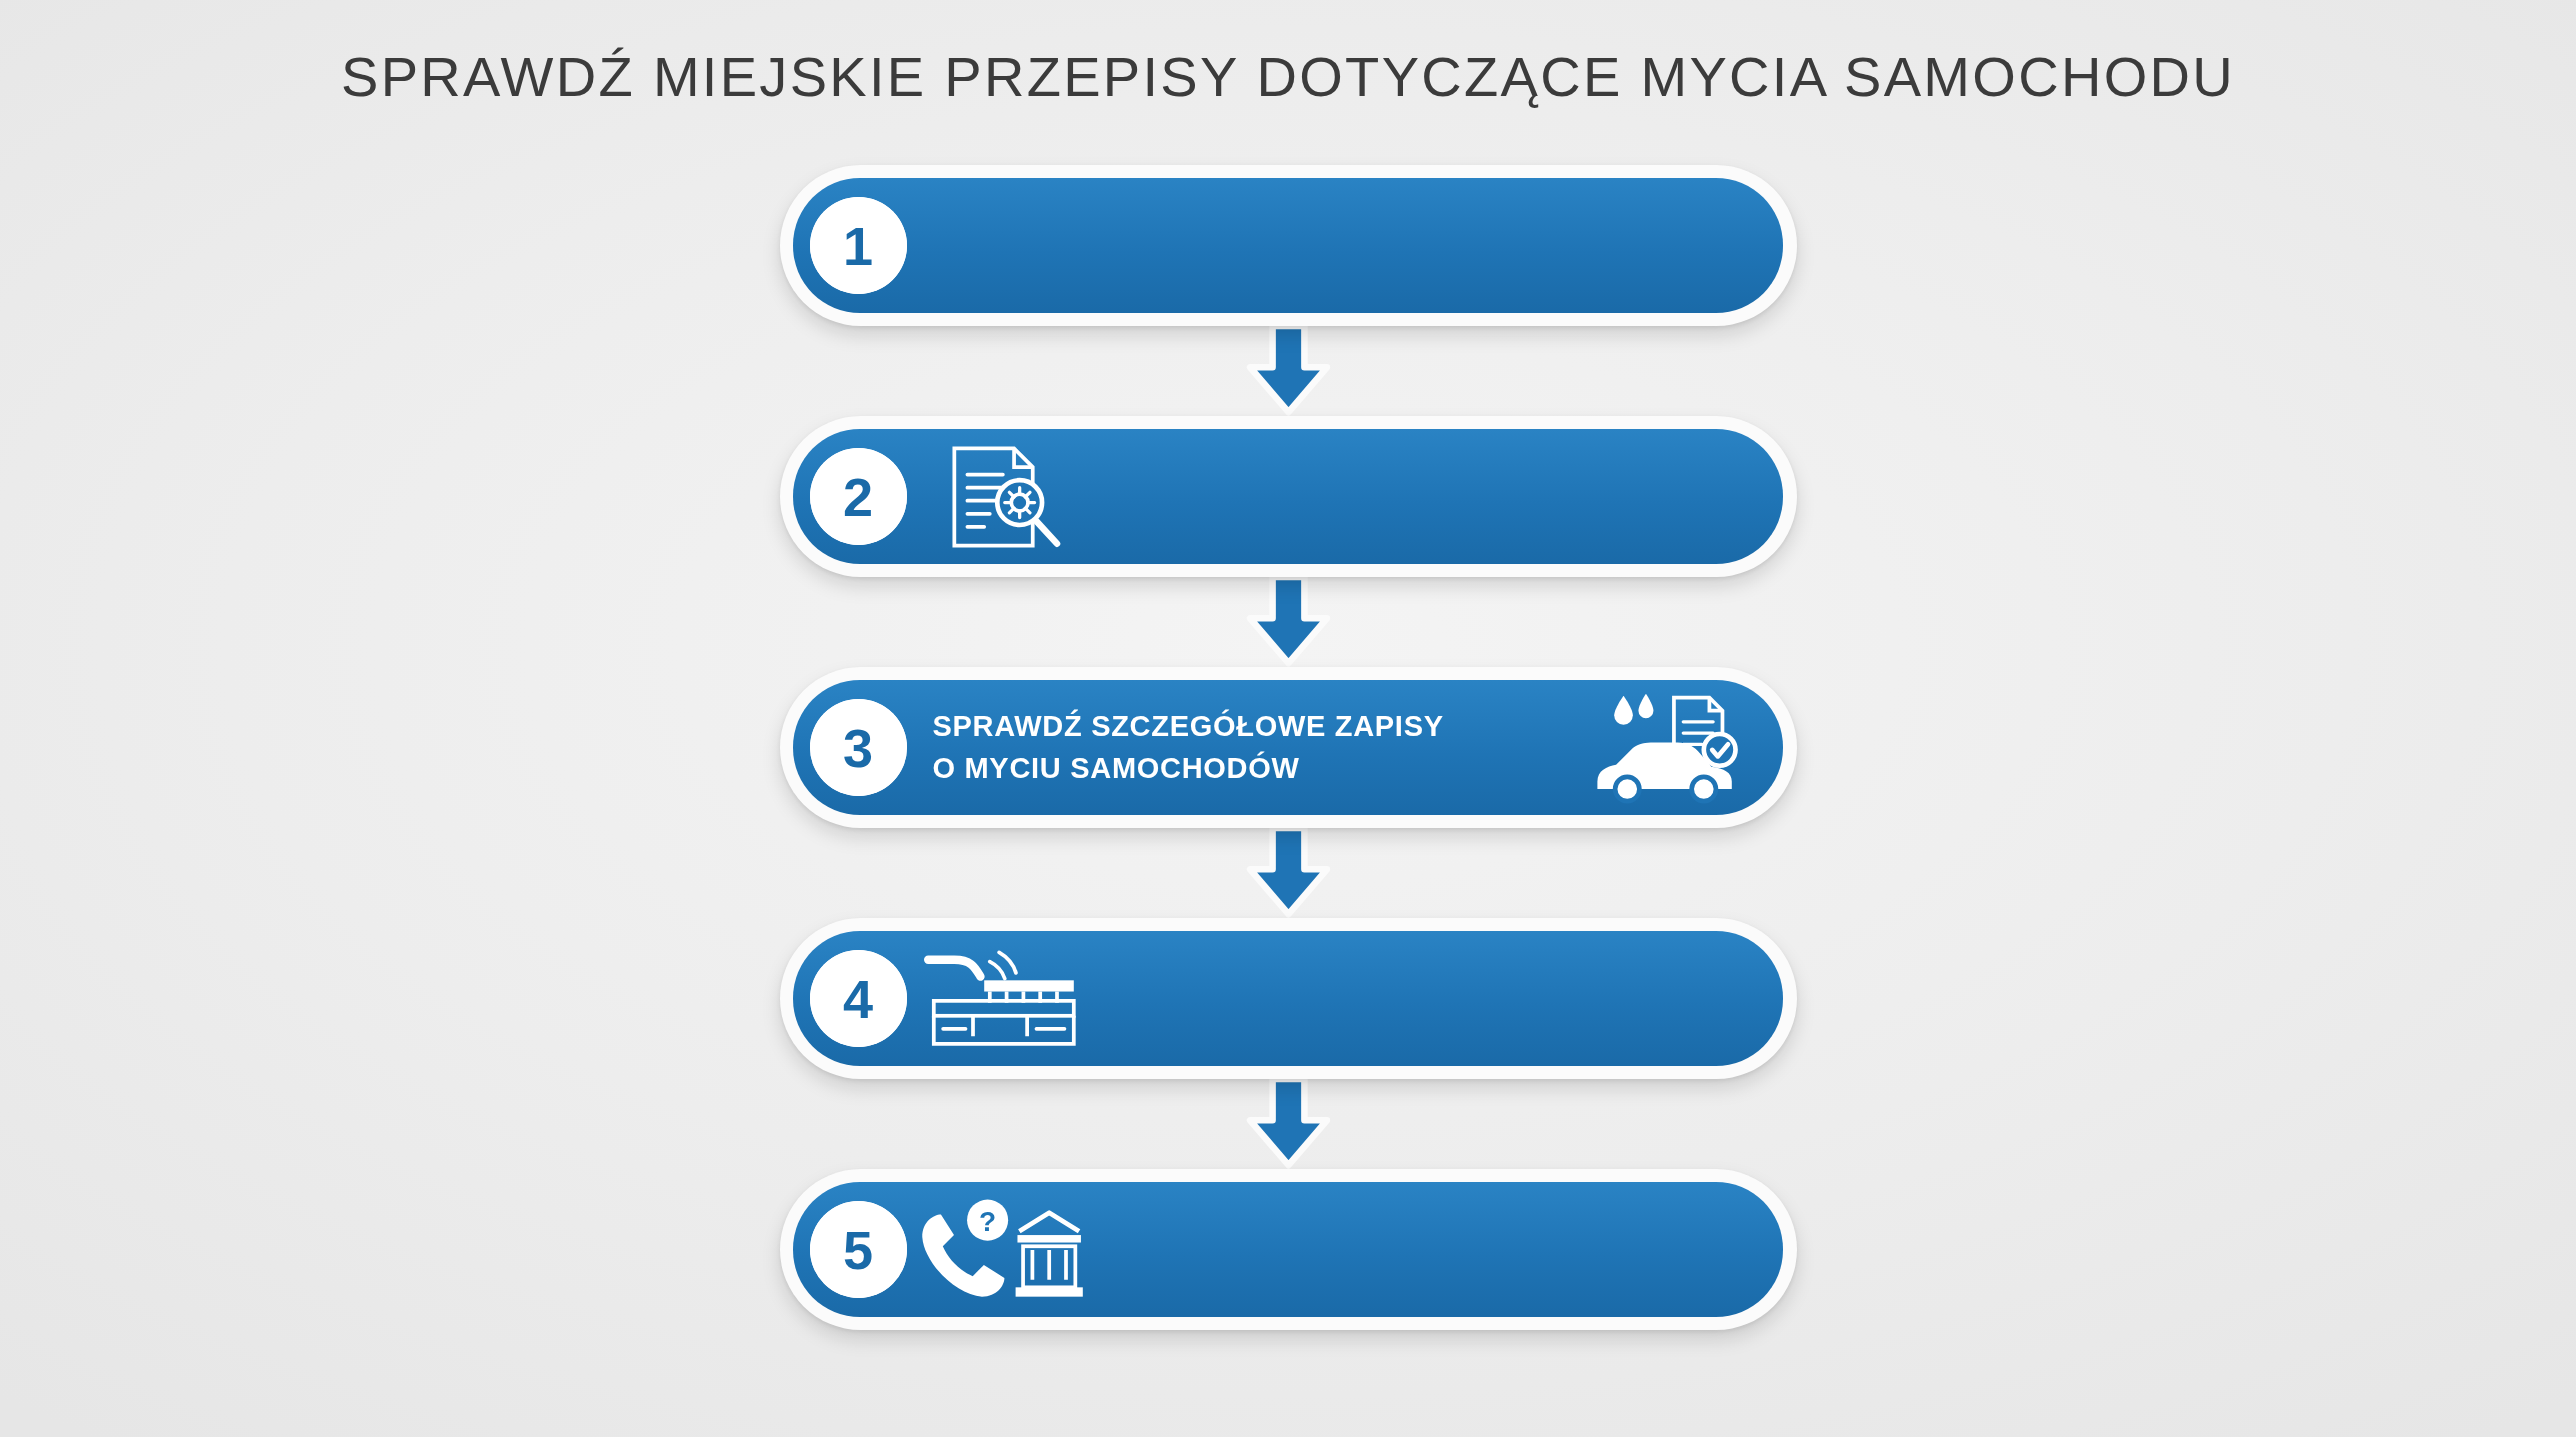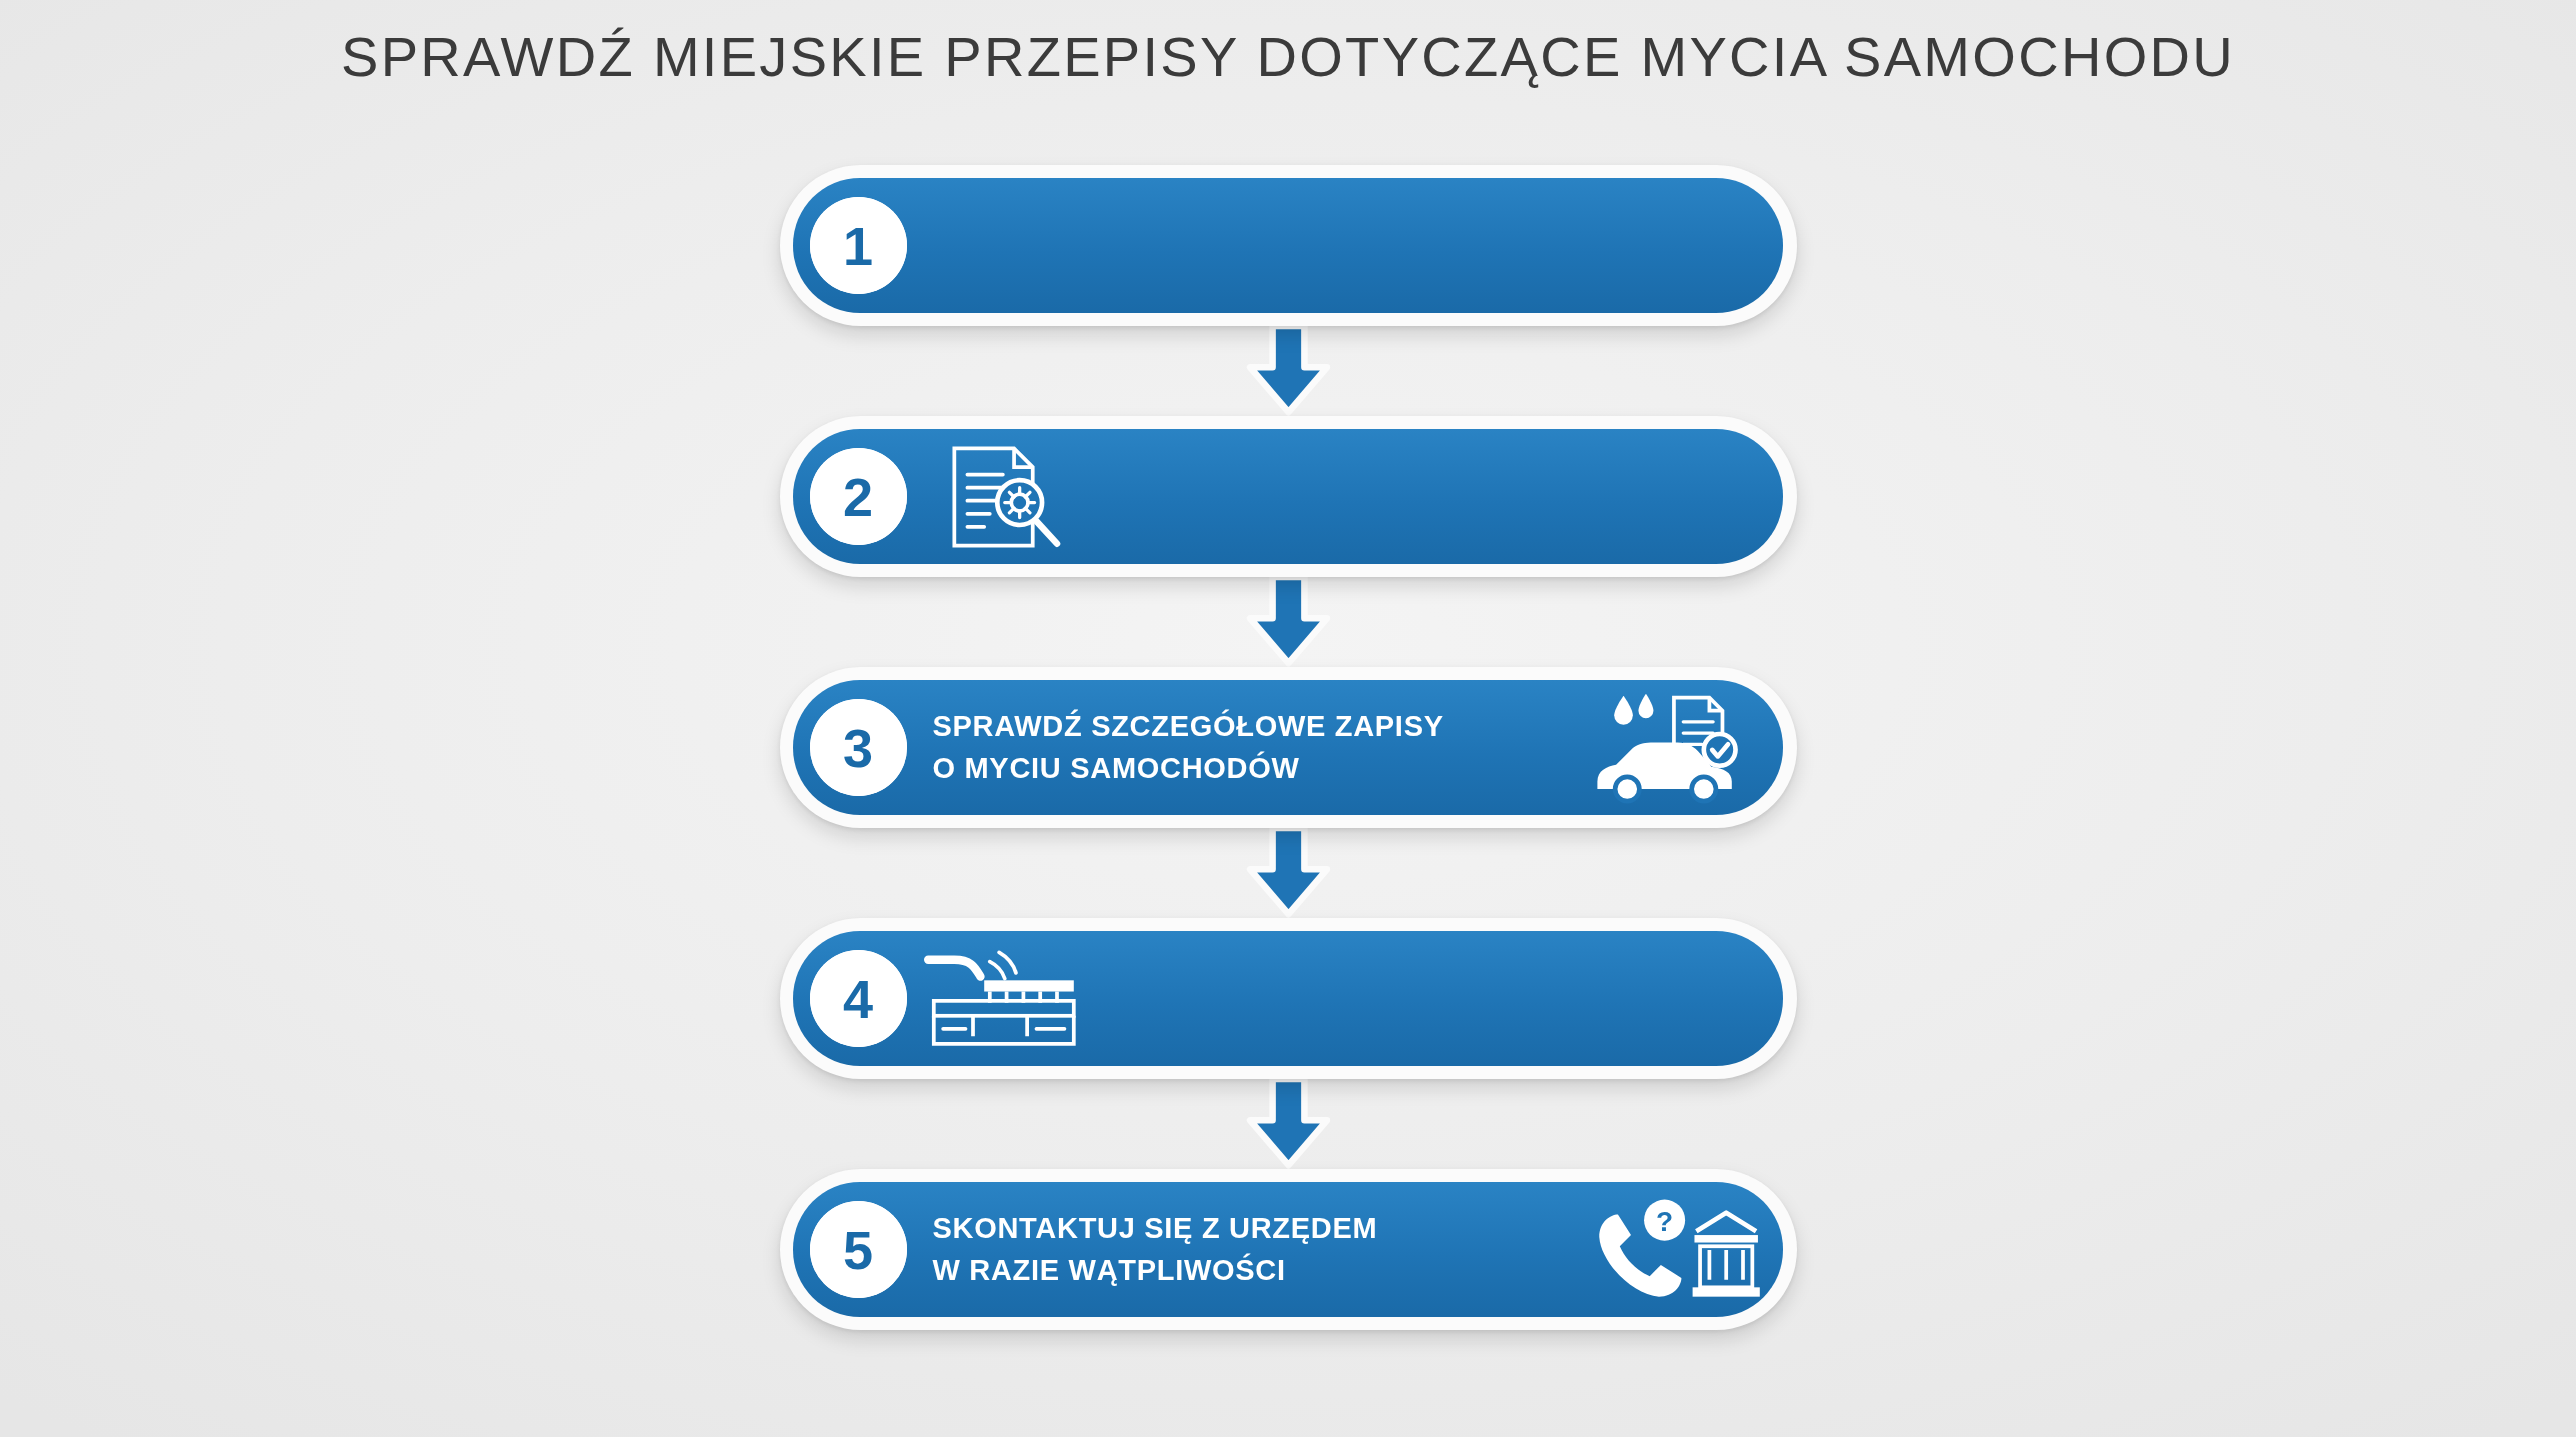--- a/index.html
+++ b/index.html
@@ -22,21 +22,21 @@
       radial-gradient(ellipse 75% 70% at 50% 45%, #f4f4f4 0%, #ededed 55%, #e6e6e6 100%);
     pointer-events: none;
   }
   .page {
     position: relative;
     width: 2576px;
     height: 1438px;
   }
   .title {
     position: absolute;
-    top: 24px;
+    top: 44px;
     left: 0;
     width: 2576px;
     text-align: center;
     font-size: 56px;
     letter-spacing: 2.3px;
     color: #3b3b3b;
     font-weight: 400;
     font-family: "Liberation Sans", sans-serif;
     white-space: nowrap;
   }
@@ -246,22 +246,20 @@
     <div class="connector">
       <svg width="103" height="90" viewBox="0 0 110 96">
         <path d="M38 0 H72 V44 H96 L55 92 L14 44 H38 Z" fill="#1f74b5" stroke="#fbfbfb" stroke-width="7" stroke-linejoin="round"></path>
       </svg>
     </div>
 
     <div class="step-wrap">
       <div class="step">
         <div class="step-inner">
           <div class="badge">5</div>
-          <div class="step-text">SKONTAKTUJ SIĘ Z URZĘDEM
-W RAZIE WĄTPLIWOŚCI</div>
           <div class="step-icon">
             <svg width="178" height="112" viewBox="0 0 190 120" fill="none" stroke="#ffffff" stroke-width="4">
               <path d="M16 46 C16 30 28 22 36 22 L50 44 L38 56 C44 70 56 82 70 88 L82 76 L104 90 C104 98 96 110 80 110 C52 108 18 74 16 46 Z" fill="#ffffff" stroke="none"></path>
               <circle cx="86" cy="28" r="22" fill="#ffffff" stroke="none"></circle>
               <text x="86" y="40" font-family="Liberation Sans, sans-serif" font-size="30" font-weight="bold" fill="#1f74b5" stroke="none" text-anchor="middle">?</text>
               <path d="M120 40 L152 20 L184 40" stroke-width="5" stroke-linejoin="round"></path>
               <rect x="118" y="44" width="68" height="8" fill="#ffffff" stroke="none"></rect>
               <rect x="124" y="56" width="56" height="44" fill="none"></rect>
               <path d="M134 60 V92 M152 60 V92 M170 60 V92" stroke-width="4"></path>
               <rect x="116" y="100" width="72" height="10" fill="#ffffff" stroke="none"></rect>

